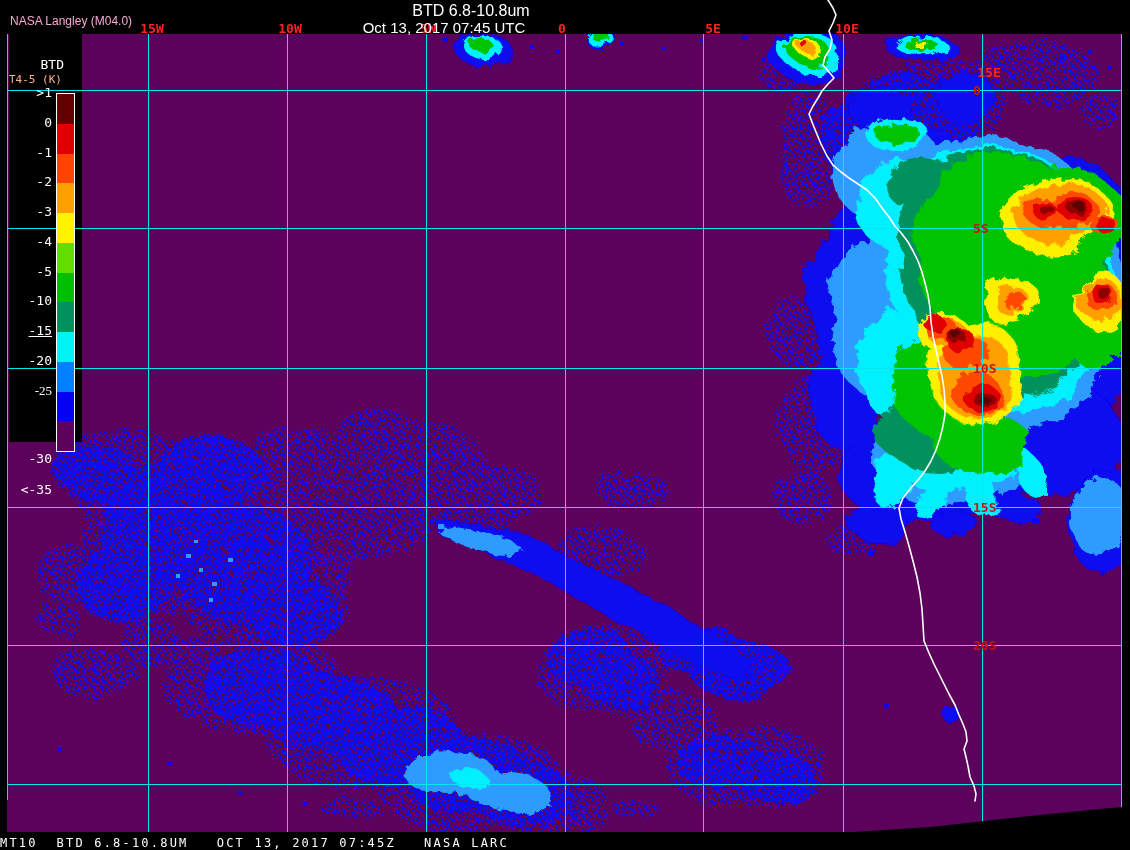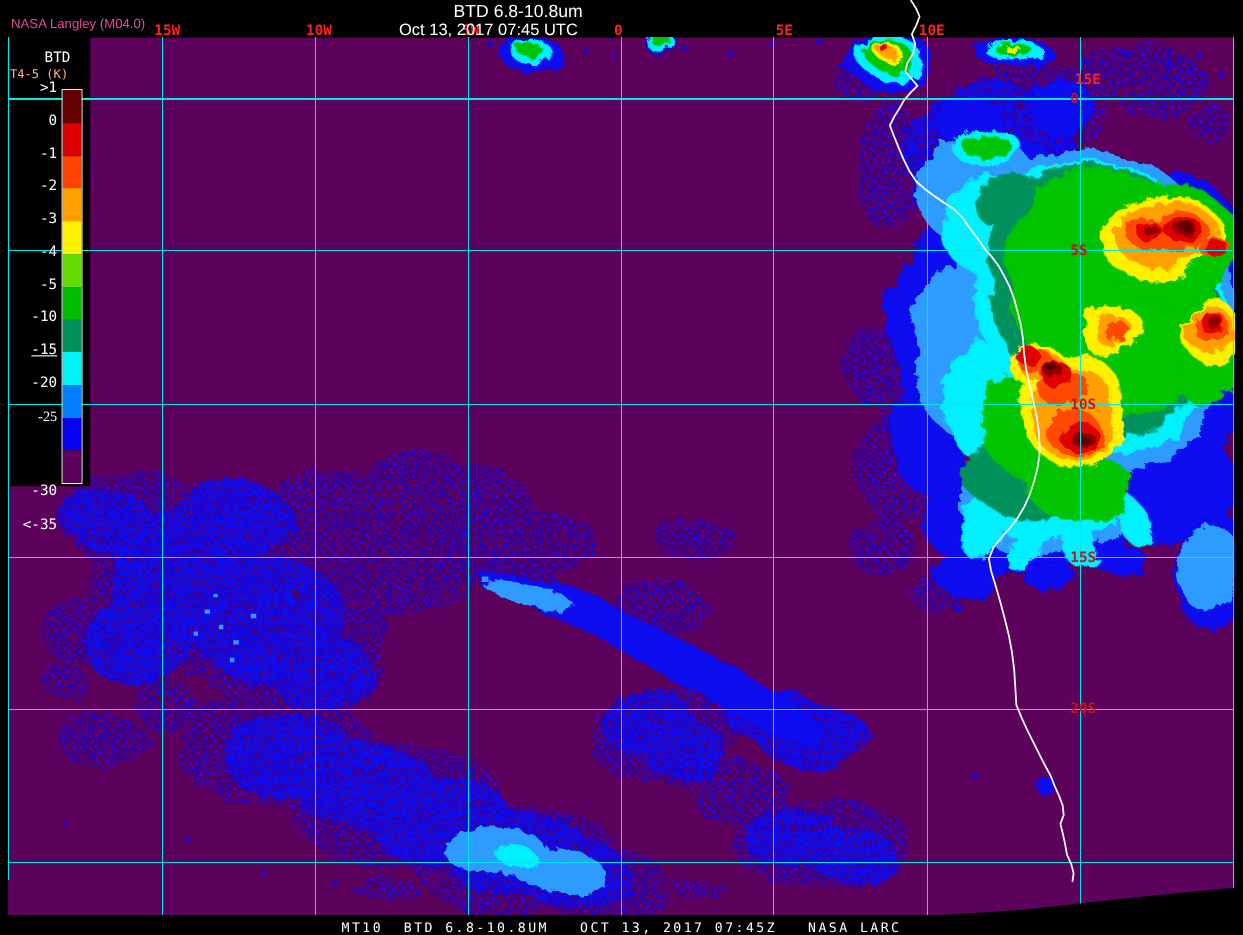--- a/index.html
+++ b/index.html
@@ -1,38 +1,38 @@
 <!DOCTYPE html>
 <html><head>
 <meta charset="utf-8">
 <style>
   html,body{margin:0;padding:0}
   body{width:1130px;height:850px;background:#000;position:relative;overflow:hidden;
        font-family:"DejaVu Sans Mono","Liberation Mono",monospace}
   .hdr{position:absolute;color:#fff;font-family:"Liberation Sans",sans-serif;z-index:4;white-space:pre}
   .hdr1{top:2px;left:471px;transform:translateX(-50%);font-size:16px}
   .hdr2{top:19px;left:444px;transform:translateX(-50%);font-size:15px}
-  .credit{position:absolute;left:10px;top:14px;color:#ec4899;
+  .credit{position:absolute;left:10px;top:14px;color:#f9a8d4;
           font-family:"Liberation Sans",sans-serif;font-size:12px;z-index:4}
   .lon-label{position:absolute;top:21px;transform:translateX(-50%);color:#FF2222;
              font:bold 13px "DejaVu Sans Mono",monospace;z-index:3;white-space:pre}
   .lat-label{position:absolute;left:973px;transform:translateY(-50%);color:#C81414;
              font:bold 13px "DejaVu Sans Mono",monospace;z-index:3;white-space:pre}
   #map-svg{position:absolute;left:0;top:0;z-index:1}
-  .legend{position:absolute;left:9px;top:40px;width:92px;height:408px;z-index:2}
+  .legend{position:absolute;left:9px;top:52px;width:92px;height:408px;z-index:2}
   .legend-title{position:absolute;top:5px;left:0;width:55px;text-align:right;color:#fff;
                 font:13px "DejaVu Sans Mono",monospace}
   .legend-sub{position:absolute;top:21px;left:0;width:53px;text-align:center;color:#FFB08C;
               font:11px "DejaVu Sans Mono",monospace}
   .legend-bar{position:absolute;left:47px;top:41px;width:17px;height:357px;
               border:1px solid #fff;display:flex;flex-direction:column}
   .legend-block{flex:1 1 auto}
   .legend-tick{position:absolute;left:0;width:43px;text-align:right;color:#fff;
                font:13px "DejaVu Sans Mono",monospace}
-  .footer{position:absolute;left:0;right:0;top:836px;text-align:center;color:#fff;
+  .footer{position:absolute;left:0;right:0;top:836px;color:#fff;
           font:12px "DejaVu Sans Mono",monospace;letter-spacing:2.2px;white-space:pre;z-index:4}
 </style>
 </head>
 <body>
 
 <svg id="map-svg" width="1130" height="850" viewBox="0 0 1130 850">
   <defs>
     <clipPath id="mapclip">
         <rect x="7" y="34" width="1115" height="798"></rect>
       </clipPath>

